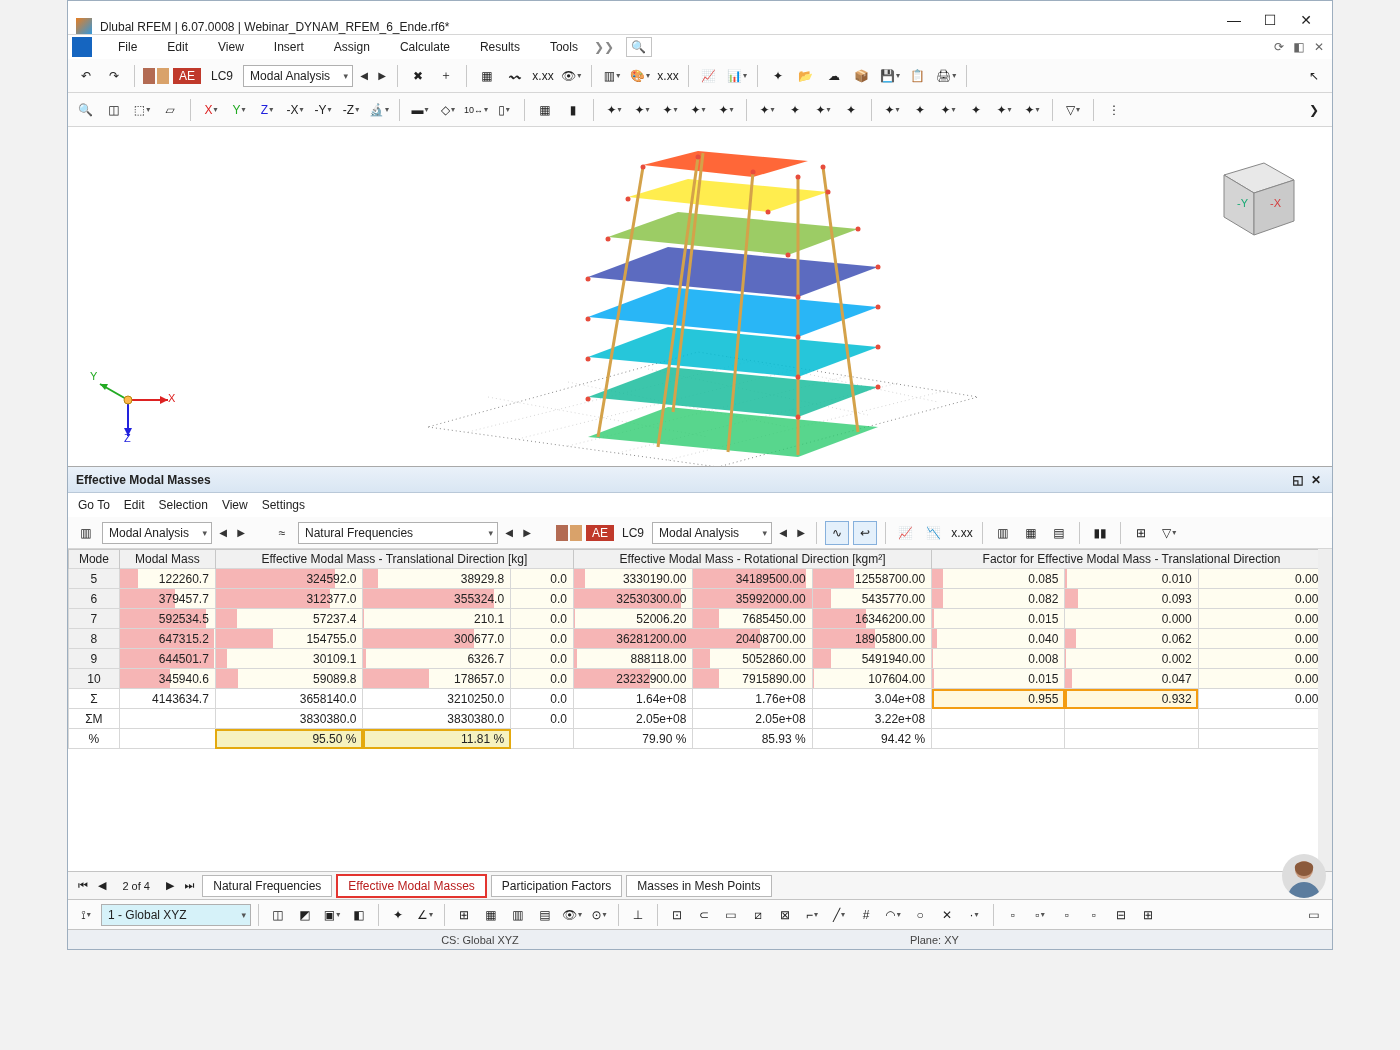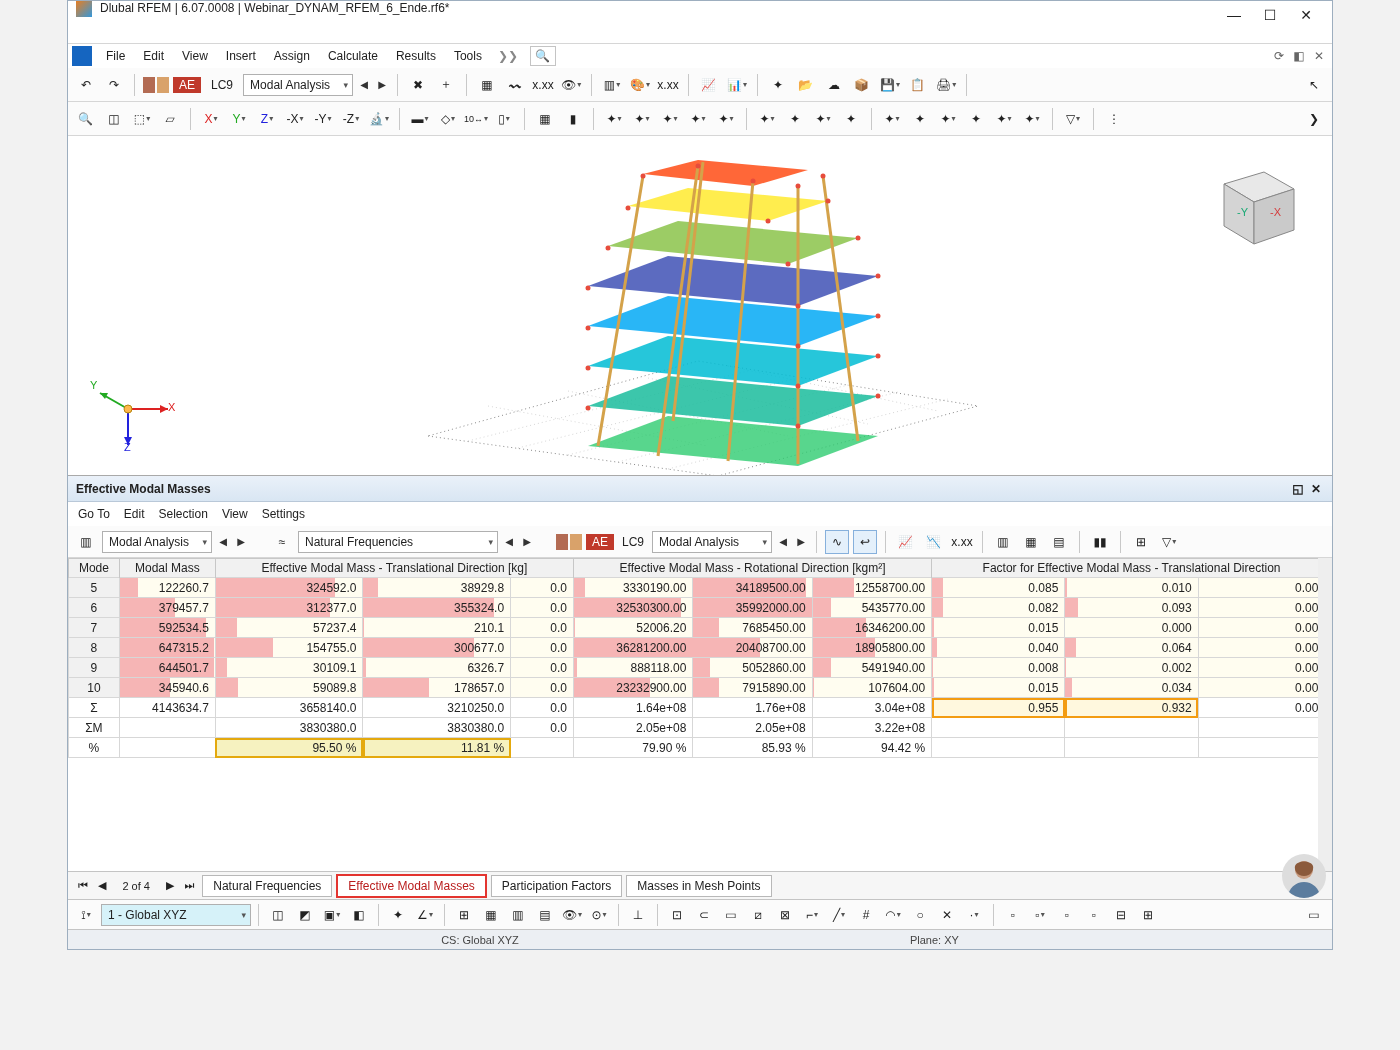--- a/index.html
+++ b/index.html
@@ -1,28 +1,28 @@
 <!DOCTYPE html>
 <html><head>
 <meta charset="utf-8">
 <style>
 * { box-sizing: border-box; font-family: "Segoe UI", Tahoma, sans-serif; }
 body { margin: 0; background: #f2f2f2; font-size: 12px; color: #222; overflow: hidden; }
 .window { width: 1266px; height: 950px; margin: 0 auto; background: #fff; border: 1px solid #9daebf; display: flex; flex-direction: column; }
 
 
-.titlebar { height: 43px; background: #fff; display: flex; align-items: flex-start; padding: 0 8px; border-bottom: 1px solid #d6d6d6; }
+.titlebar { height: 34px; background: #fff; display: flex; align-items: flex-end; padding: 0 8px; border-bottom: 1px solid #d6d6d6; }
 .titlebar .app-icon { width: 16px; height: 16px; background: linear-gradient(135deg,#e67e22,#3498db); margin-right: 8px; }
 .titlebar .title { flex: 1; font-size: 12px; }
 .titlebar .wc { width: 36px; height: 28px; display:flex; align-items:center; justify-content:center; font-size: 14px; }
 
 
 .menubar { height: 24px; display: flex; align-items: center; padding: 0 4px; gap: 2px; background: #fff;}
 .menubar .logo { width: 20px; height: 20px; background: #1565c0; margin-right: 4px; }
-.menubar .mitem { padding: 3px 8px; }
+.menubar .mitem { padding: 3px 8px; margin-left: 12px; }
 .menubar .chev { padding: 3px 6px; color: #888; }
 .menubar .search { flex: 0 0 300px; margin-left: 8px; border: 1px solid #c4c4c4; height: 20px; padding: 0 6px; font-style: italic; color: #888; display:flex; align-items:center;}
 .menubar .sbtn { width: 26px; height: 20px; border: 1px solid #c4c4c4; margin-left: 4px; display:flex; align-items:center; justify-content:center; }
 .menubar .right { margin-left: auto; display:flex; gap:2px;}
 .menubar .right span { width: 18px; height: 18px; display:flex; align-items:center; justify-content:center; color:#666;}
 
 
 .toolbar { height: 34px; display: flex; align-items: center; padding: 2px 6px; gap: 4px; border-bottom: 1px solid #d6d6d6; background:#fbfbfb; }
 .tbtn { width: 24px; height: 24px; border: 1px solid transparent; display:flex; align-items:center; justify-content:center; font-size: 12px; }
 .tsep { width:1px; height:22px; background:#c8c8c8; margin: 0 4px; }
@@ -388,21 +388,21 @@
           <tr>
             <td class="rowhead">8</td>
             <td class="cell-bar"><span class="bar " style="width:99.58695384615383%"></span><span>647315.2</span></td>
             <td class="cell-bar"><span class="bar " style="width:38.68875%"></span><span>154755.0</span></td>
             <td class="cell-bar"><span class="bar " style="width:75.16925%"></span><span>300677.0</span></td>
             <td>0.0</td>
             <td class="cell-bar"><span class="bar " style="width:100.78111111111112%"></span><span>36281200.00</span></td>
             <td class="cell-bar"><span class="bar " style="width:56.69083333333334%"></span><span>20408700.00</span></td>
             <td class="cell-bar"><span class="bar " style="width:52.51611111111111%"></span><span>18905800.00</span></td>
             <td class="cell-bar"><span class="bar " style="width:4%"></span><span>0.040</span></td>
-            <td class="cell-bar"><span class="bar " style="width:7.8%"></span><span>0.064</span></td>
+            <td class="cell-bar"><span class="bar " style="width:7.8%"></span><span>0.062</span></td>
             <td>0.000</td>
           </tr>
           <tr>
             <td class="rowhead">9</td>
             <td class="cell-bar"><span class="bar " style="width:99.15410769230768%"></span><span>644501.7</span></td>
             <td class="cell-bar"><span class="bar " style="width:7.5272749999999995%"></span><span>30109.1</span></td>
             <td class="cell-bar"><span class="bar " style="width:1.5816750000000002%"></span><span>6326.7</span></td>
             <td>0.0</td>
             <td class="cell-bar"><span class="bar " style="width:2.4669944444444445%"></span><span>888118.00</span></td>
             <td class="cell-bar"><span class="bar " style="width:14.03572222222222%"></span><span>5052860.00</span></td>
@@ -414,21 +414,21 @@
           <tr>
             <td class="rowhead">10</td>
             <td class="cell-bar"><span class="bar " style="width:53.221630769230764%"></span><span>345940.6</span></td>
             <td class="cell-bar"><span class="bar " style="width:14.772450000000001%"></span><span>59089.8</span></td>
             <td class="cell-bar"><span class="bar " style="width:44.66425%"></span><span>178657.0</span></td>
             <td>0.0</td>
             <td class="cell-bar"><span class="bar " style="width:64.53583333333334%"></span><span>23232900.00</span></td>
             <td class="cell-bar"><span class="bar " style="width:21.988583333333334%"></span><span>7915890.00</span></td>
             <td class="cell-bar"><span class="bar " style="width:0.2989%"></span><span>107604.00</span></td>
             <td class="cell-bar"><span class="bar " style="width:1.5%"></span><span>0.015</span></td>
-            <td class="cell-bar"><span class="bar " style="width:4.7%"></span><span>0.034</span></td>
+            <td class="cell-bar"><span class="bar " style="width:4.7%"></span><span>0.047</span></td>
             <td>0.000</td>
           </tr>
           <tr class="sigma">
             <td class="rowhead">Σ</td>
             <td>4143634.7</td>
             <td class="">3658140.0</td>
             <td class="">3210250.0</td>
             <td>0.0</td>
             <td>1.64e+08</td>
             <td>1.76e+08</td>

